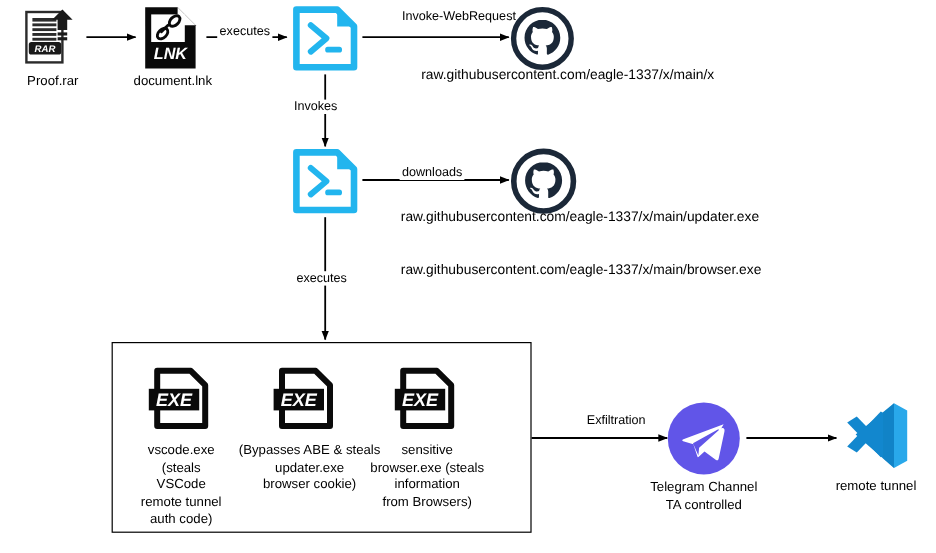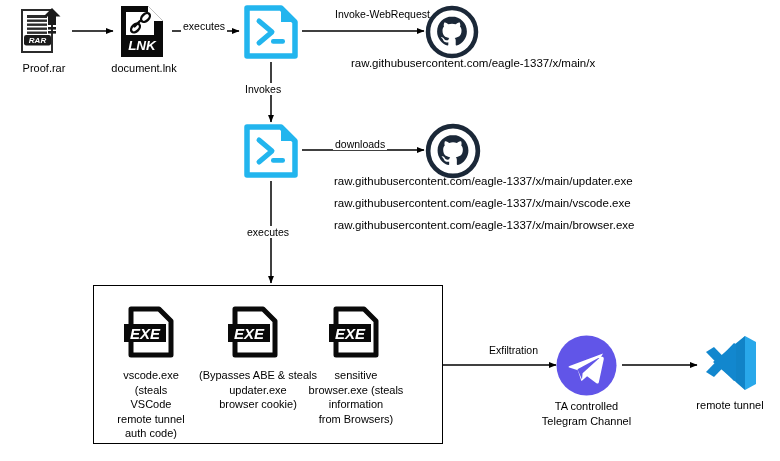--- a/index.html
+++ b/index.html
@@ -179,21 +179,20 @@
   <div class="edge-label" style="left:333px; top:138px;">downloads</div>
 
   <div class="node" style="left:424px; top:122px;">
     <svg width="58" height="58" viewBox="0 0 56 56">
       <circle cx="28" cy="28" r="24" fill="none" stroke="#1B2838" stroke-width="4.5"></circle>
       <path d="M28 12.5 c-8.2 0 -14.9 6.7 -14.9 14.9 0 6.6 4.3 12.2 10.2 14.1 0.75 0.14 1.02 -0.32 1.02 -0.72 0 -0.35 -0.01 -1.28 -0.02 -2.51 -4.15 0.9 -5.03 -2 -5.03 -2 -0.68 -1.73 -1.66 -2.19 -1.66 -2.19 -1.36 -0.93 0.1 -0.91 0.1 -0.91 1.5 0.1 2.29 1.54 2.29 1.54 1.33 2.29 3.5 1.63 4.35 1.24 0.14 -0.96 0.52 -1.63 0.95 -2 -3.31 -0.38 -6.79 -1.66 -6.79 -7.37 0 -1.63 0.58 -2.96 1.53 -4 -0.15 -0.38 -0.66 -1.89 0.15 -3.95 0 0 1.25 -0.4 4.1 1.53 1.19 -0.33 2.46 -0.5 3.73 -0.5 1.27 0 2.54 0.17 3.73 0.5 2.84 -1.93 4.09 -1.53 4.09 -1.53 0.81 2.06 0.3 3.57 0.15 3.95 0.95 1.04 1.53 2.37 1.53 4 0 5.72 -3.49 6.98 -6.81 7.35 0.54 0.46 1.02 1.38 1.02 2.78 0 2 -0.02 3.62 -0.02 4.12 0 0.4 0.27 0.87 1.03 0.72 5.9 -1.97 10.15 -7.52 10.15 -14.1 0 -8.2 -6.67 -14.9 -14.9 -14.9 z" fill="#1B2838"></path>
     </svg>
   </div>
 
   <div class="url" style="left:334px; top:174px;">raw.githubusercontent.com/eagle-1337/x/main/updater.exe</div>
-  <div class="url" style="left:334px; top:196px;">raw.githubusercontent.com/eagle-1337/x/main/vscode.exe</div>
   <div class="url" style="left:334px; top:218px;">raw.githubusercontent.com/eagle-1337/x/main/browser.exe</div>
 
   <div class="edge-label" style="left:245px; top:226px;">executes</div>
 
   <div class="group-box" style="left:93px; top:285px; width:350px; height:159px;"></div>
 
   <div class="node" style="left:121px; top:305px;">
     <svg width="58" height="58" viewBox="0 0 58 58">
       <path d="M10 4 L38 4 L50 16 L50 50 L10 50 Z" fill="none" stroke="#0a0a0a" stroke-width="5" stroke-linejoin="round"></path>
       <rect x="3" y="19" width="42" height="18" fill="#0a0a0a"></rect>
@@ -237,22 +236,22 @@
 
   <div class="edge-label" style="left:470px; top:344px;margin-left:17px;">Exfiltration</div>
 
   <div class="node" style="left:556px; top:335px;">
     <svg width="61" height="61" viewBox="0 0 61 61">
       <circle cx="30.5" cy="30.5" r="30" fill="#6155E8"></circle>
       <path d="M47 18.5 L13.5 31 c-1.3 0.5 -1.25 1.3 -0.2 1.62 l8.5 2.65 3.3 10 c0.4 1.1 0.72 0.68 1.4 0.1 l4.6 -4.1 9.3 6.9 c1.7 0.95 2.2 0.36 2.6 -1.58 l4.7 -22.1 c0.5 -2.35 -0.85 -3.4 -2.7 -2.5 z M21.5 34.3 L41.8 23.2 c0.95 -0.55 1.82 -0.25 1.1 0.36 L26.6 38.2 l-0.62 6.4 z" fill="#ffffff"></path>
     </svg>
   </div>
   <div class="label multi" style="left:518px; top:399px; width:137px;">
+    <div>Telegram Channel</div>
     <div>TA controlled</div>
-    <div>Telegram Channel</div>
   </div>
 
   <div class="node" style="left:698px; top:332px;">
     <svg width="62" height="62" viewBox="0 0 62 62">
 
       <path d="M47 4 L58 10 L58 52 L47 58 Z" fill="#29A8EA"></path>
 
       <path d="M47 4 L47 58 L15 30 Z" fill="#1287CE"></path>
 
       <path d="M8 20 L16 15 L44 44 L36 49 Z" fill="#1287CE"></path>

